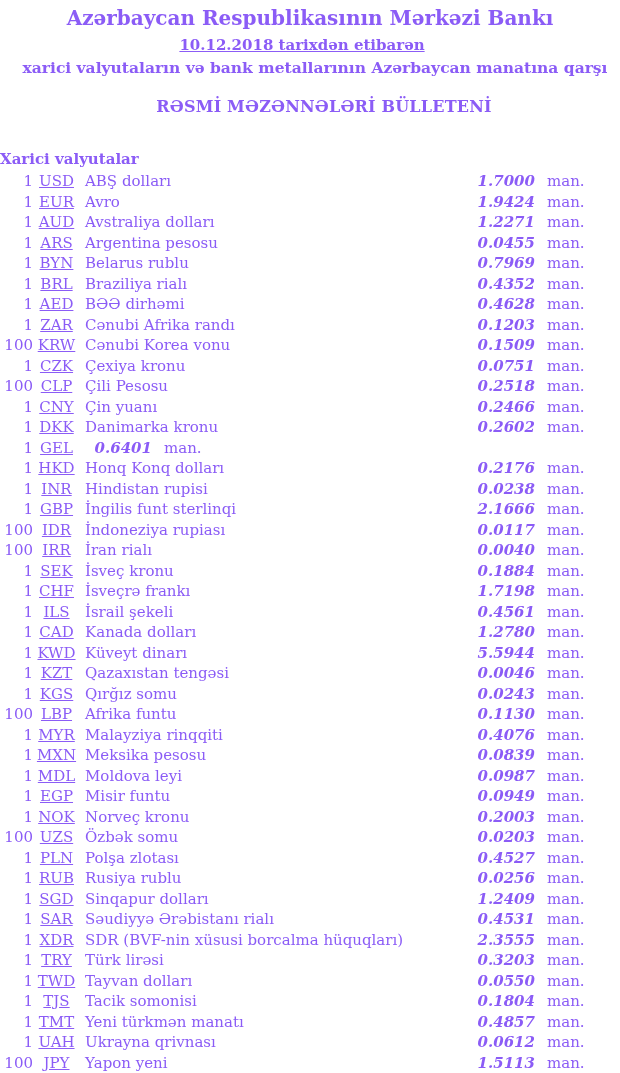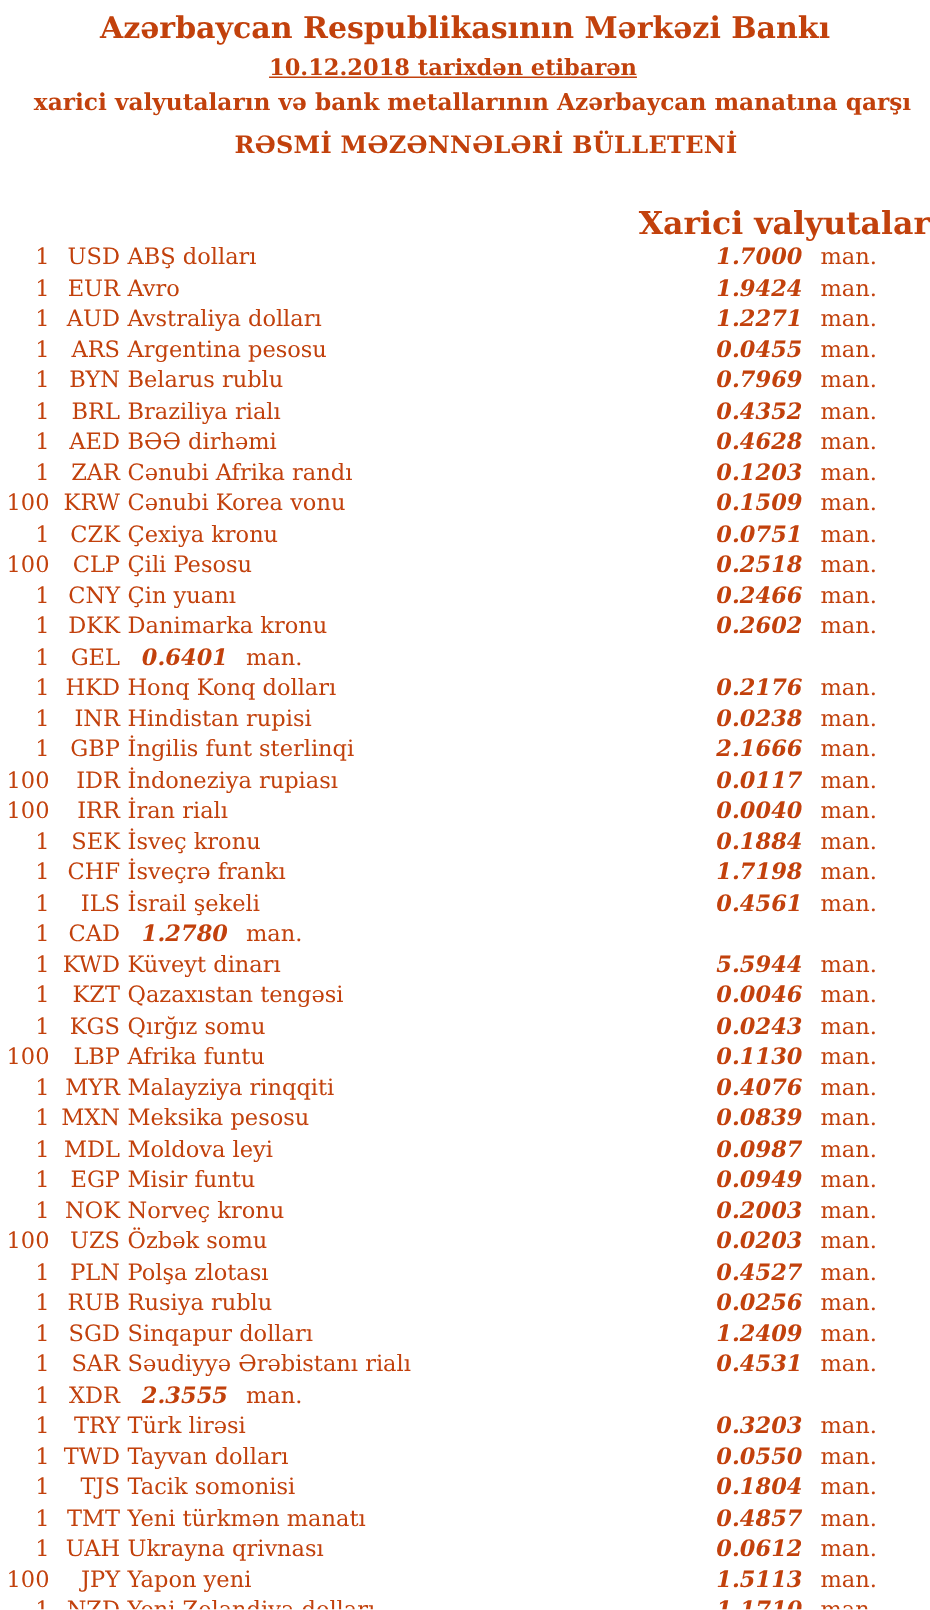--- a/index.html
+++ b/index.html
@@ -5,21 +5,21 @@
   html, body {
     margin: 0;
     padding: 0;
     background: #ffffff;
   }
   .page {
     position: relative;
     width: 620px;
     height: 1073px;
     background: #ffffff;
-    color: #c2410c;
+    color: #8b5cf6;
     font-family: "DejaVu Serif", "Liberation Serif", serif;
     overflow: hidden;
     box-sizing: border-box;
   }
   .doc-header {
     text-align: center;
     padding-top: 5px;
   }
   .doc-title {
     font-size: 20px;
@@ -37,30 +37,30 @@
   .doc-subtitle {
     font-size: 15.5px;
     font-weight: bold;
     line-height: 21px;
     margin: 1px 0 0 10px;
   }
   .doc-bulletin-title {
     font-size: 16px;
     font-weight: bold;
     line-height: 22px;
-    margin: 8px 0 0 0;
+    margin: 18px 0 0 0;
     letter-spacing: 0.2px;
     padding-left: 28px;
   }
   .section-title {
-    text-align: right;
-    font-size: 21px;
+    text-align: left;
+    font-size: 15px;
     font-weight: bold;
     line-height: 20px;
-    margin: 31px 0 2px 12px;
+    margin: 31px 0 2px 0;
   }
   .currency-table {
     width: 100%;
     box-sizing: border-box;
   }
   .currency-row {
     display: flex;
     align-items: baseline;
     height: 20.5px;
     line-height: 20.5px;
@@ -69,21 +69,22 @@
     box-sizing: border-box;
   }
   .col-qty {
     width: 33px;
     text-align: right;
     flex: 0 0 33px;
   }
   .col-code {
     width: 47px;
     flex: 0 0 47px;
-    text-align: right;
+    text-align: center;
+    text-decoration: underline;
   }
   .col-name {
     flex: 1 1 auto;
     padding-left: 5px;
     white-space: nowrap;
     overflow: hidden;
   }
   .col-rate {
     width: 72px;
     flex: 0 0 72px;
@@ -285,20 +286,21 @@
       <span class="col-qty">1</span>
       <span class="col-code">ILS</span>
       <span class="col-name">İsrail şekeli</span>
       <span class="col-rate">0.4561</span>
       <span class="col-unit">man.</span>
     </div>
 
     <div class="currency-row">
       <span class="col-qty">1</span>
       <span class="col-code">CAD</span>
+      <span class="col-name">Kanada dolları</span>
       <span class="col-rate">1.2780</span>
       <span class="col-unit">man.</span>
     </div>
 
     <div class="currency-row">
       <span class="col-qty">1</span>
       <span class="col-code">KWD</span>
       <span class="col-name">Küveyt dinarı</span>
       <span class="col-rate">5.5944</span>
       <span class="col-unit">man.</span>
@@ -404,20 +406,21 @@
       <span class="col-qty">1</span>
       <span class="col-code">SAR</span>
       <span class="col-name">Səudiyyə Ərəbistanı rialı</span>
       <span class="col-rate">0.4531</span>
       <span class="col-unit">man.</span>
     </div>
 
     <div class="currency-row">
       <span class="col-qty">1</span>
       <span class="col-code">XDR</span>
+      <span class="col-name">SDR (BVF-nin xüsusi borcalma hüquqları)</span>
       <span class="col-rate">2.3555</span>
       <span class="col-unit">man.</span>
     </div>
 
     <div class="currency-row">
       <span class="col-qty">1</span>
       <span class="col-code">TRY</span>
       <span class="col-name">Türk lirəsi</span>
       <span class="col-rate">0.3203</span>
       <span class="col-unit">man.</span>

